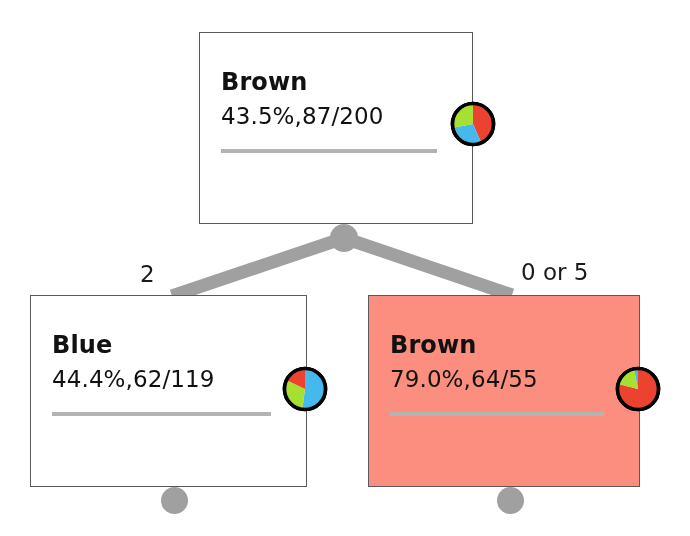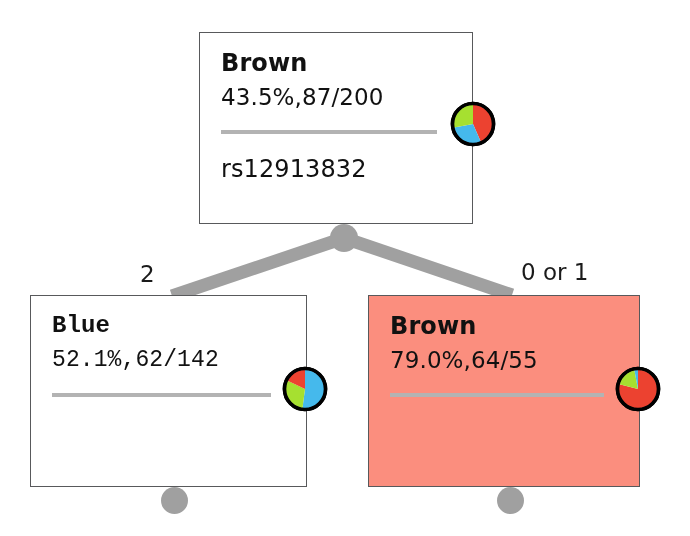--- a/index.html
+++ b/index.html
@@ -53,20 +53,21 @@
   .node-right .node-box {
     background: #fb8e7e;
   }
 
   .node-content {
     position: relative;
     z-index: 1;
     padding: 16px 18px 0 22px;
     box-sizing: border-box;
     height: 100%;
+    margin-top: 19px;
   }
 
   .node-title {
     font-weight: bold;
     font-size: 24px;
     line-height: 30px;
     color: #111111;
     letter-spacing: 0.1px;
     white-space: nowrap;
   }
@@ -133,46 +134,45 @@
     <line x1="344" y1="238" x2="172" y2="296" stroke="#a0a0a0" stroke-width="13" stroke-linecap="butt"></line>
     <line x1="344" y1="238" x2="512" y2="295" stroke="#a0a0a0" stroke-width="13" stroke-linecap="butt"></line>
   </svg>
 
   <div class="node node-root" style="left:199px; top:32px; width:274px; height:192px;">
     <div class="node-box"></div>
     <div class="node-content">
       <div class="node-title">Brown</div>
       <div class="node-stats">43.5%,87/200</div>
       <div class="node-divider"></div>
-      <div class="node-snp">rs12913832</div>
     </div>
   </div>
 
   <div class="pie" style="left:450px; top:101px;">
     <svg width="46" height="46" viewBox="0 0 46 46">
       <circle cx="23" cy="23" r="20.5" fill="#ffffff" stroke="#000000" stroke-width="3.6"></circle>
       <g>
           <path d="M 23 23 L 23.00 3.80 A 19.2 19.2 0 0 1 30.63 40.62 Z" fill="#ec4230"></path>
           <path d="M 23 23 L 30.63 40.62 A 19.2 19.2 0 0 1 4.14 26.60 Z" fill="#45b9ec"></path>
           <path d="M 23 23 L 4.14 26.60 A 19.2 19.2 0 0 1 23.00 3.80 Z" fill="#a6e030"></path>
         </g>
       <circle cx="23" cy="23" r="20.5" fill="none" stroke="#000000" stroke-width="3.6"></circle>
     </svg>
   </div>
 
   <div class="connector-dot" style="left:330px; top:224px; width:28px; height:28px;"></div>
 
   <div class="edge-label" style="left:140px; top:261px;">2</div>
-  <div class="edge-label" style="left:521px; top:259px;">0 or 1</div>
-
-  <div class="node node-left" style="left:30px; top:295px; width:277px; height:192px;font-family:Liberation Mono, monospace;">
+  <div class="edge-label" style="left:521px; top:259px;">0 or 5</div>
+
+  <div class="node node-left" style="left:30px; top:295px; width:277px; height:192px;">
     <div class="node-box"></div>
     <div class="node-content">
       <div class="node-title">Blue</div>
-      <div class="node-stats">52.1%,62/142</div>
+      <div class="node-stats">44.4%,62/119</div>
       <div class="node-divider"></div>
     </div>
   </div>
 
   <div class="pie" style="left:282px; top:366px;">
     <svg width="46" height="46" viewBox="0 0 46 46">
       <circle cx="23" cy="23" r="20.5" fill="#ffffff" stroke="#000000" stroke-width="3.6"></circle>
       <g>
           <path d="M 23 23 L 23.00 3.80 A 19.2 19.2 0 1 1 20.47 42.03 Z" fill="#45b9ec"></path>
           <path d="M 23 23 L 20.47 42.03 A 19.2 19.2 0 0 1 5.68 14.72 Z" fill="#a6e030"></path>

